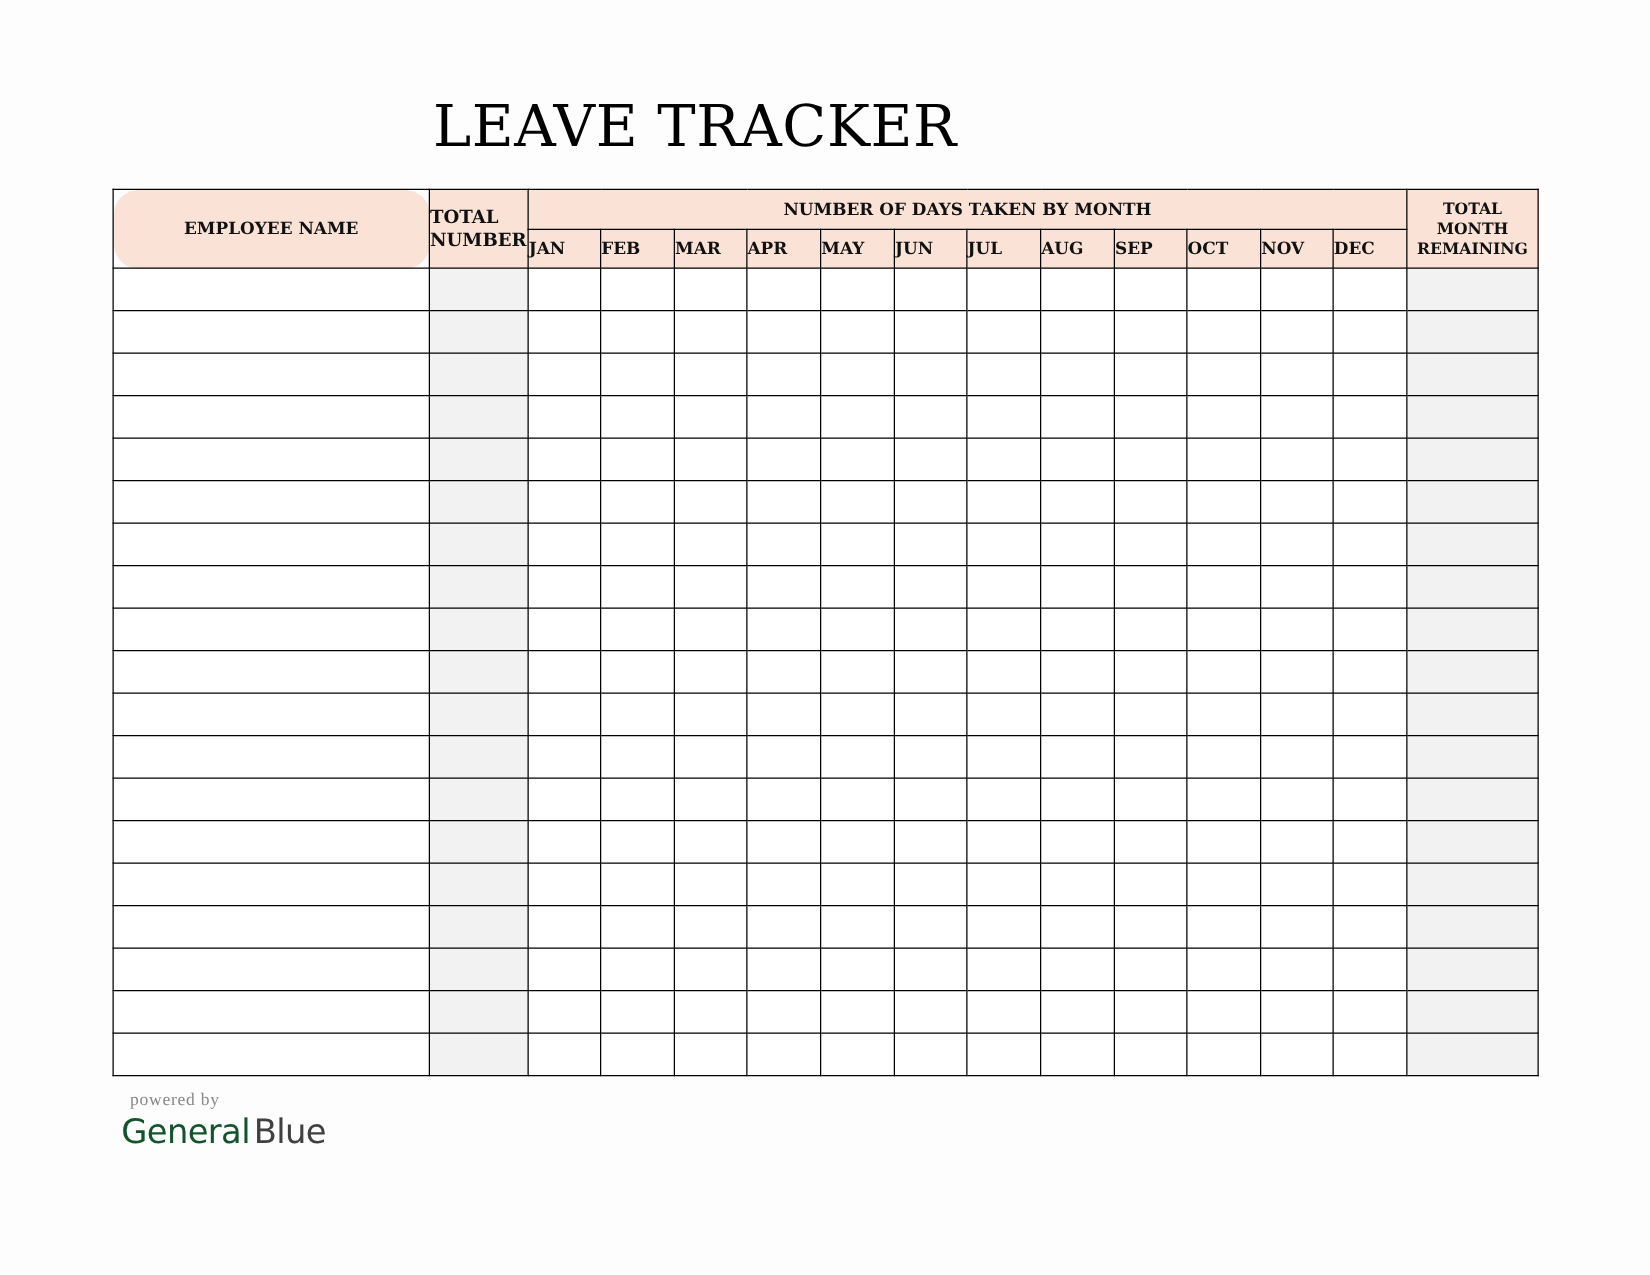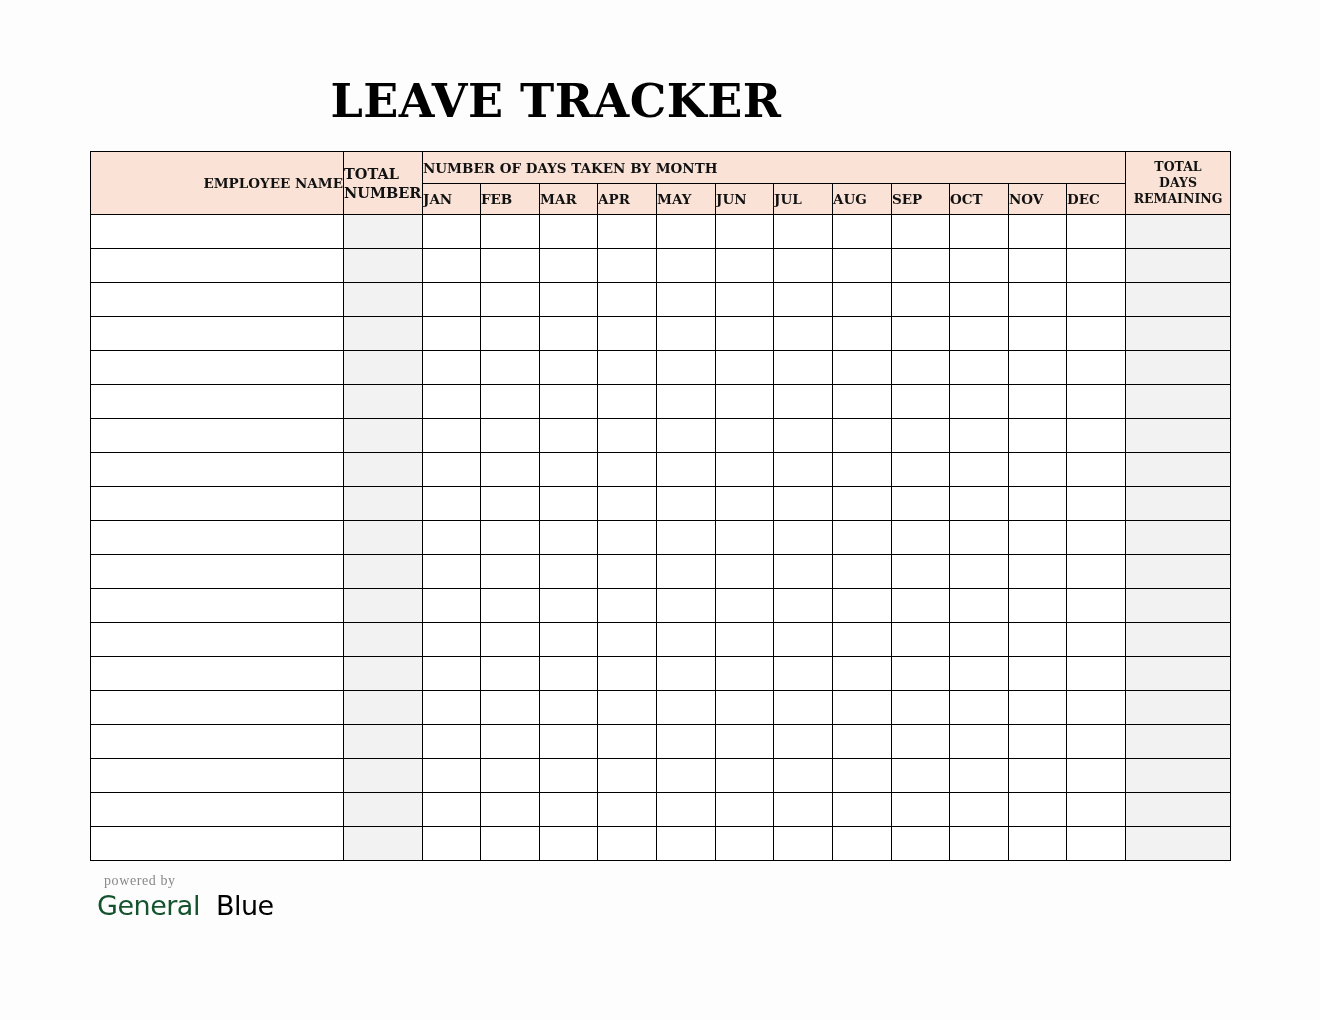--- a/index.html
+++ b/index.html
@@ -1,31 +1,31 @@
 <!DOCTYPE html>
 <html><head>
 <meta charset="utf-8">
 <style>
   html, body { margin:0; padding:0; }
   body { width:1320px; height:1020px; background:#fdfdfd; position:relative; overflow:hidden; font-family:"DejaVu Serif", serif; }
-  .title { position:absolute; left:0; top:74px; width:1112px; text-align:center; font-family:"DejaVu Serif", serif; font-weight:bold; font-size:46px; color:#000; letter-spacing:0.5px; }
+  .title { position:absolute; left:0; top:74px; width:1112px; text-align:center; font-family:"DejaVu Serif", serif; font-weight:normal; font-size:46px; color:#000; letter-spacing:0.5px; }
   table.tracker { position:absolute; left:90px; top:151px; border-collapse:collapse; table-layout:fixed; }
   table.tracker td, table.tracker th { border:1.3px solid #000; padding:0; box-sizing:border-box; }
   th { background:#fae2d7; font-weight:bold; color:#111; font-size:13.5px; }
-  th.name { text-align:right; padding-left:8px; height:32px; }
+  th.name { text-align:center; padding-left:8px; height:32px;border-radius:20px; }
   th.total { text-align:left; padding-left:8px; font-size:14.5px; line-height:19px; }
-  th.group { text-align:left; height:32px; font-size:13.5px; }
+  th.group { text-align:center; height:32px; font-size:13.5px; }
   th.month { text-align:left; padding-left:8px; height:31px; font-size:13.5px; }
   th.remaining { text-align:center; font-size:12.5px; line-height:16px; }
   td { height:34px; background:#fff; }
   td.grey { background:#f2f2f2; }
   .footer-powered { position:absolute; left:104px; top:873px; font-family:Liberation Serif, serif; font-size:14px; color:#888; letter-spacing:0.6px; }
   .footer-brand { position:absolute; left:97px; top:890px; font-family:"DejaVu Sans", sans-serif; font-size:27px; letter-spacing:-0.5px; }
   .footer-brand .g { color:#14532d; }
-  .footer-brand .b { color:#000000; margin-left:16px; }
+  .footer-brand .b { color:#404040; margin-left:3px; }
 </style>
 </head>
 <body>
 
 <div class="title">LEAVE TRACKER</div>
 
 <table class="tracker">
   <colgroup>
     <col style="width:253px">
       <col style="width:79px">
@@ -46,21 +46,21 @@
   <thead>
     <tr>
       <th class="name" rowspan="2">EMPLOYEE NAME</th>
       <th class="total" rowspan="2">
         <div>TOTAL</div>
         <div>NUMBER</div>
       </th>
       <th class="group" colspan="12">NUMBER OF DAYS TAKEN BY MONTH</th>
       <th class="remaining" rowspan="2">
         <div>TOTAL</div>
-        <div>DAYS</div>
+        <div>MONTH</div>
         <div>REMAINING</div>
       </th>
     </tr>
     <tr id="month-row">
         <th class="month">JAN</th>
         <th class="month">FEB</th>
         <th class="month">MAR</th>
         <th class="month">APR</th>
         <th class="month">MAY</th>
         <th class="month">JUN</th>

